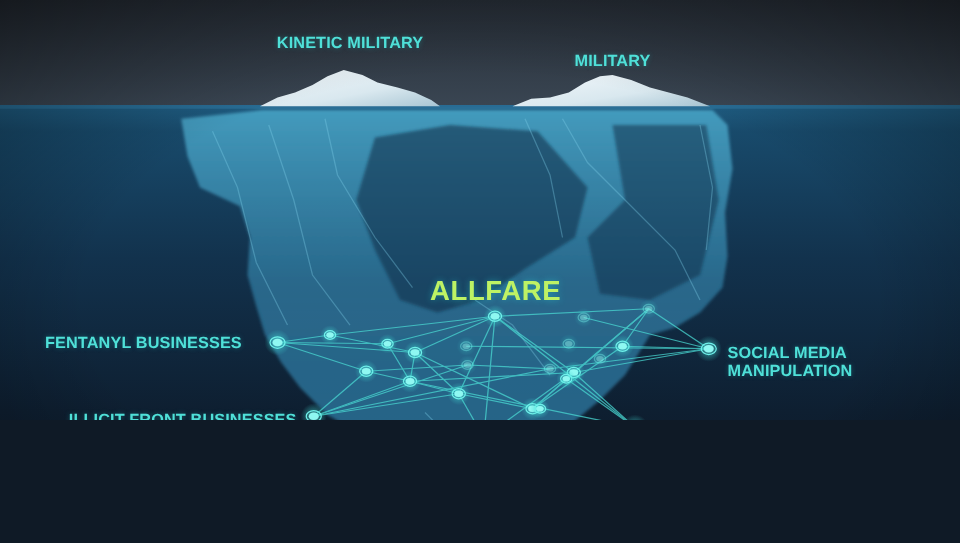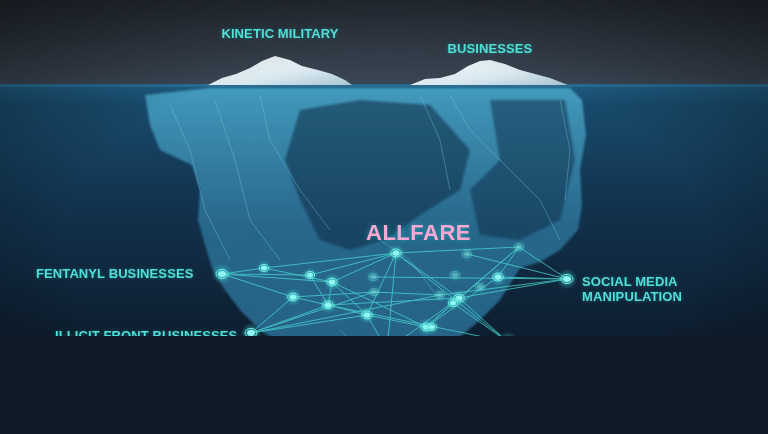--- a/index.html
+++ b/index.html
@@ -11,21 +11,21 @@
       font-family: "Liberation Sans", "DejaVu Sans", sans-serif;
       font-weight: bold;
       color: #4fe0d8;
       letter-spacing: 0.1px;
       text-shadow: 0 0 4px rgba(40,200,200,0.35);
       white-space: nowrap;
       line-height: 15px;
       font-size: 13px;
     }
     .center { text-align: center; }
-    .title-label { font-size: 22px; line-height: 24px; color: #f9a8d4; letter-spacing: 0.5px; text-shadow: 0 0 6px rgba(40,220,220,0.45); margin-left: 22px; }
+    .title-label { font-size: 22px; line-height: 24px; color: #bef264; letter-spacing: 0.5px; text-shadow: 0 0 6px rgba(40,220,220,0.45); }
   </style>
 </head>
 <body>
 
 <div id="stage">
   <svg id="scene" viewBox="0 0 768 434" xmlns="http://www.w3.org/2000/svg">
     <defs>
       <linearGradient id="sky" x1="0" y1="0" x2="0" y2="1">
         <stop offset="0" stop-color="#262d36"></stop>
         <stop offset="1" stop-color="#3a4653"></stop>
@@ -257,21 +257,21 @@
         </g>
       </g>
 
     <rect x="0" y="0" width="768" height="434" fill="url(#vign)"></rect>
   </svg>
 
   <div class="label center" style="left:210px; top:26px; width:140px;">
     <div>KINETIC MILITARY</div>
   </div>
   <div class="label center" style="left:420px; top:41px; width:140px;">
-    <div>BUSINESSES</div>
+    <div>MILITARY</div>
   </div>
 
   <div class="label title-label" style="left:344px; top:221px;">ALLFARE</div>
 
   <div class="label" style="left:36px; top:266px;">FENTANYL BUSINESSES</div>
   <div class="label" style="left:55px; top:328px;">ILLICIT FRONT BUSINESSES</div>
 
   <div class="label" style="left:582px; top:274px;">
     <div>SOCIAL MEDIA</div>
     <div>MANIPULATION</div>

